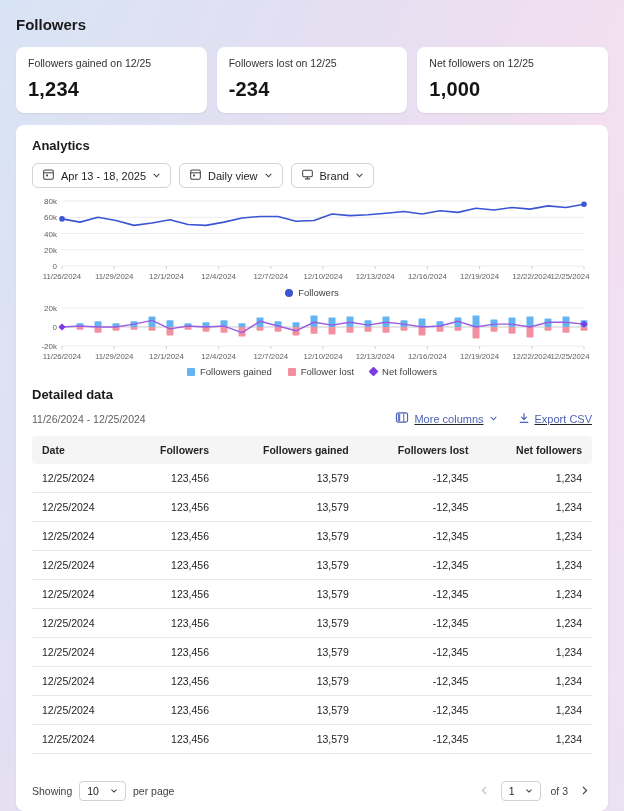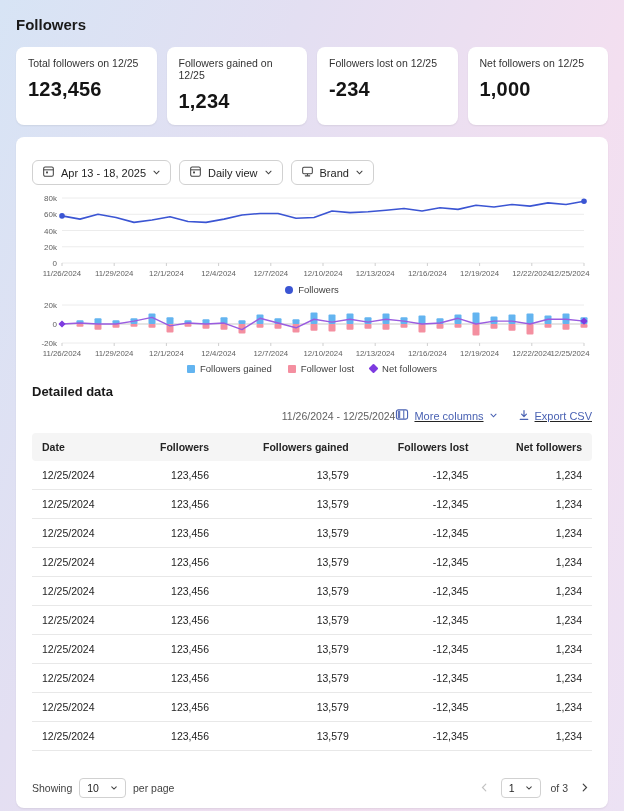--- a/index.html
+++ b/index.html
@@ -41,21 +41,21 @@
   .legend-row {
     display:flex; justify-content:center; align-items:center; gap:16px;
     font-size:9.5px; color:#424242; margin:1px 0 5px;
   }
   .legend-item { display:inline-flex; align-items:center; gap:5px; }
   .sw-dot { width:8px; height:8px; border-radius:50%; display:inline-block; }
   .sw-sq { width:8px; height:8px; border-radius:1px; display:inline-block; }
   .sw-diamond { width:7px; height:7px; transform:rotate(45deg); border-radius:1px; display:inline-block; }
 
   .detail-head { margin-top:10px; }
-  .detail-subrow { display:flex; justify-content:flex-end; align-items:center; margin-top:9px; }
+  .detail-subrow { display:flex; justify-content:space-between; align-items:center; margin-top:9px; }
   .date-range { font-size:10.5px; color:#616161; }
   .detail-actions { display:flex; align-items:center; gap:20px;text-decoration:underline; }
   .link-btn {
     display:inline-flex; align-items:center; gap:5px; border:none; background:none;
     color:#4a62b3; font-size:11px; font-family:inherit; cursor:pointer;
   }
 
   table { width:100%; border-collapse:collapse; margin-top:10px; font-size:10.5px; }
   thead th {
     background:#f5f5f5; font-weight:700; color:#242424; text-align:right;
@@ -85,39 +85,36 @@
 </style>
 </head>
 <body>
 
 <div class="page">
 
   <div class="page-title">Followers</div>
 
   <div class="stat-row">
     <div class="stat-card">
-      <div class="stat-label">Total followers on 12/25</div>
-      <div class="stat-value">123,456</div>
-    </div>
-    <div class="stat-card">
       <div class="stat-label">Followers gained on 12/25</div>
       <div class="stat-value">1,234</div>
     </div>
     <div class="stat-card">
       <div class="stat-label">Followers lost on 12/25</div>
       <div class="stat-value">-234</div>
     </div>
     <div class="stat-card">
       <div class="stat-label">Net followers on 12/25</div>
       <div class="stat-value">1,000</div>
     </div>
   </div>
 
   <div class="panel">
 
+    <div class="section-title">Analytics</div>
 
     <div class="filter-row">
       <button class="filter-btn">
         <span>
           <svg width="13" height="13" viewBox="0 0 14 14">
               <rect x="1.8" y="2.2" width="10.4" height="10" rx="1.6" fill="none" stroke="#424242" stroke-width="1.1"></rect>
               <line x1="1.8" y1="5.2" x2="12.2" y2="5.2" stroke="#424242" stroke-width="1.1"></line>
               <rect x="4.4" y="7" width="2" height="2" fill="#424242"></rect>
             </svg>
         </span>

